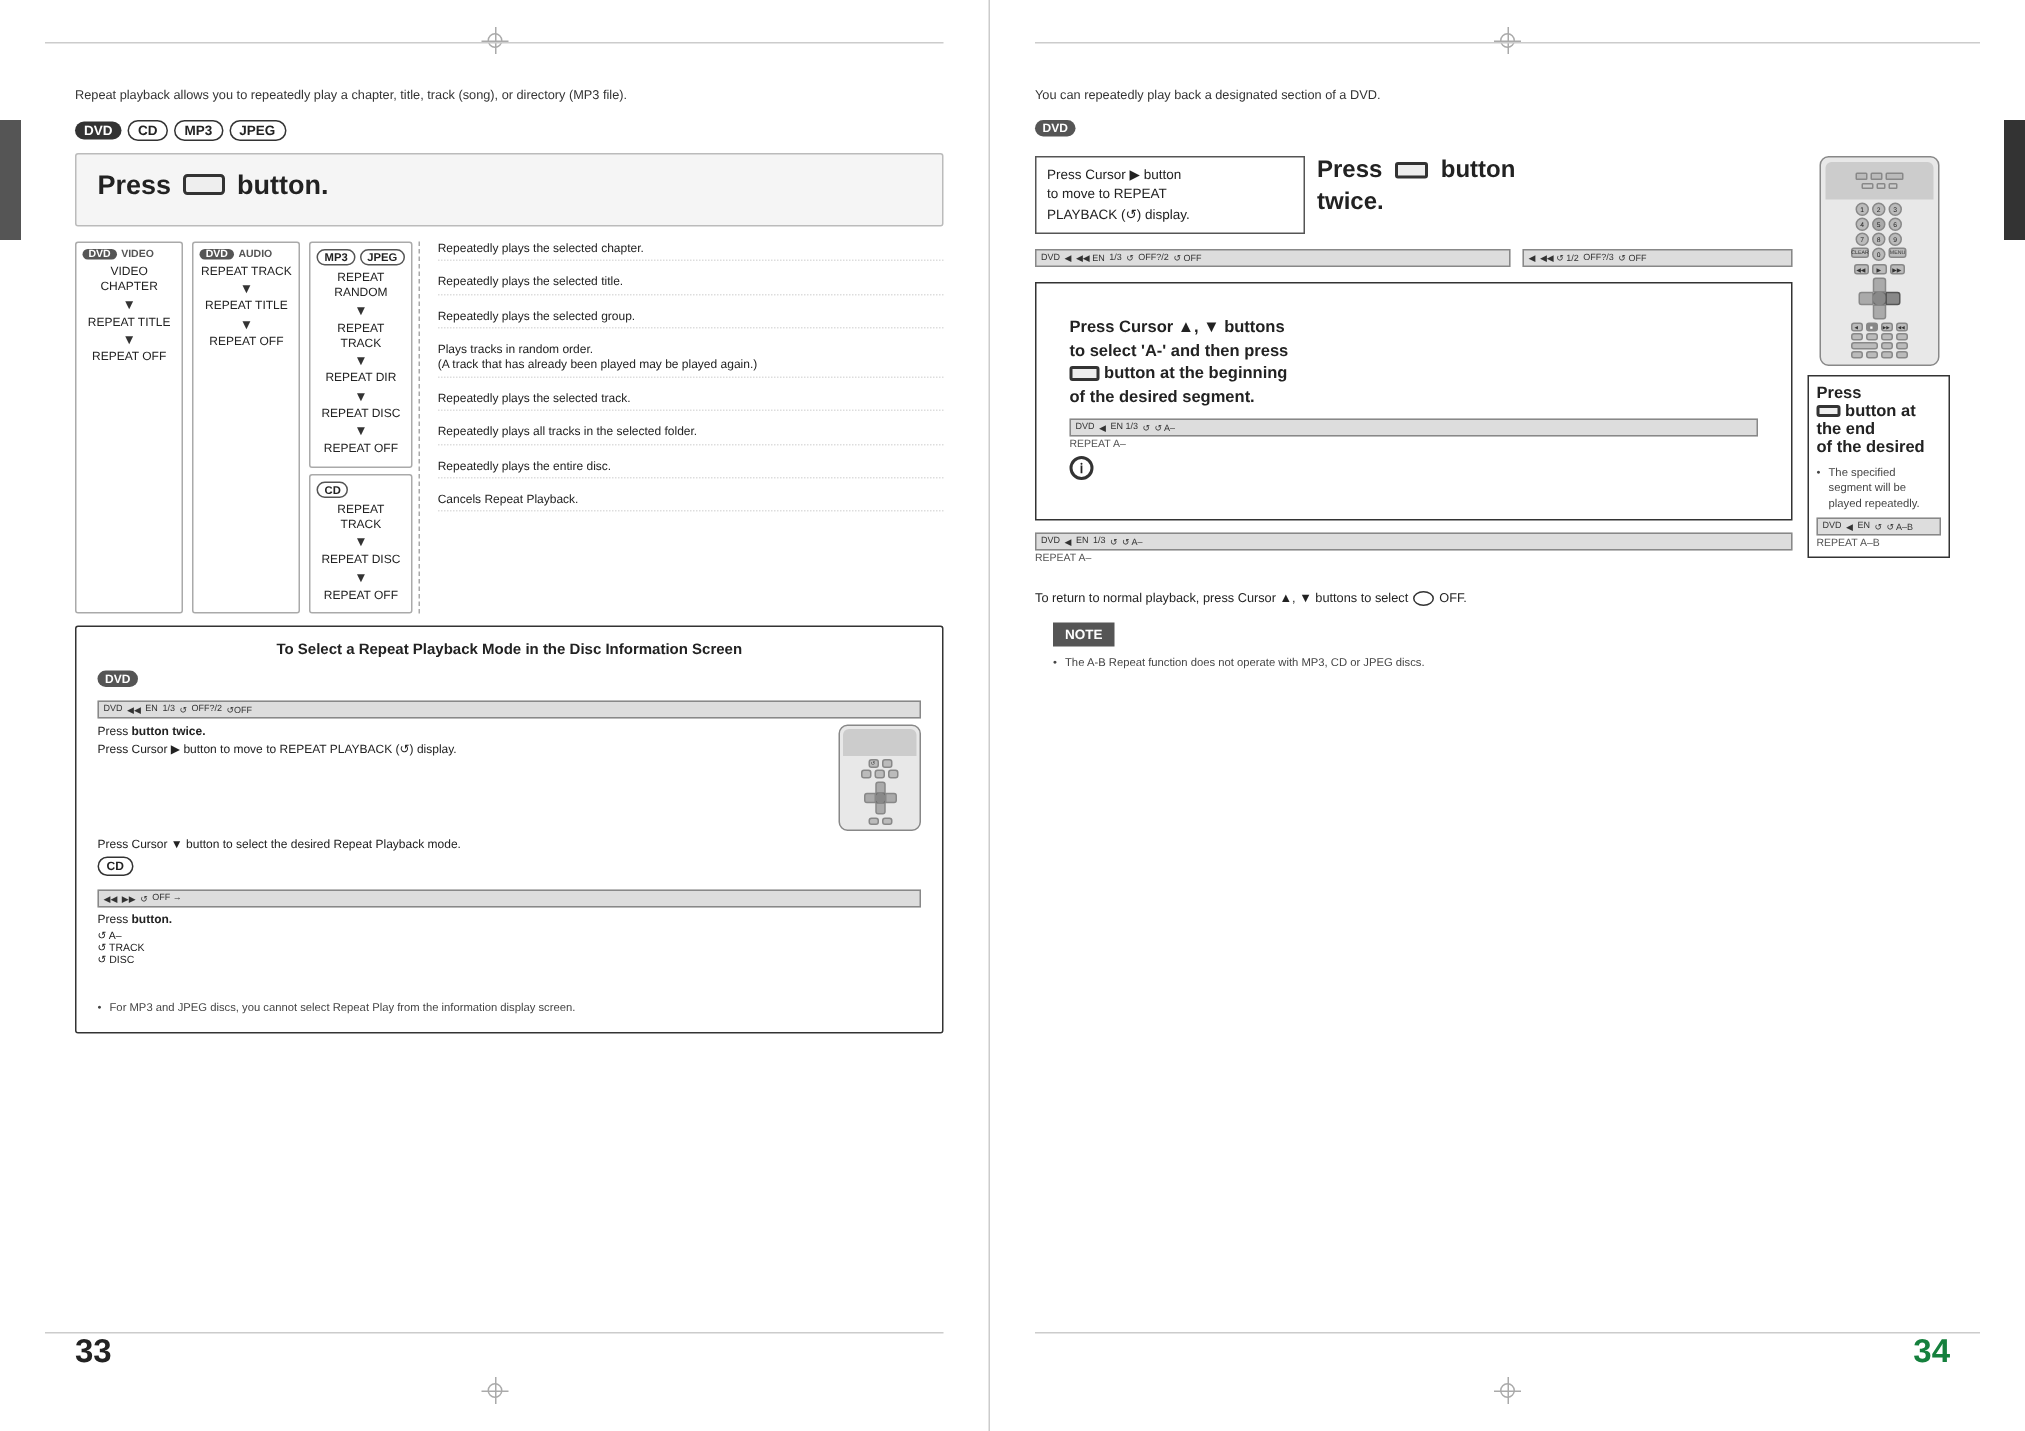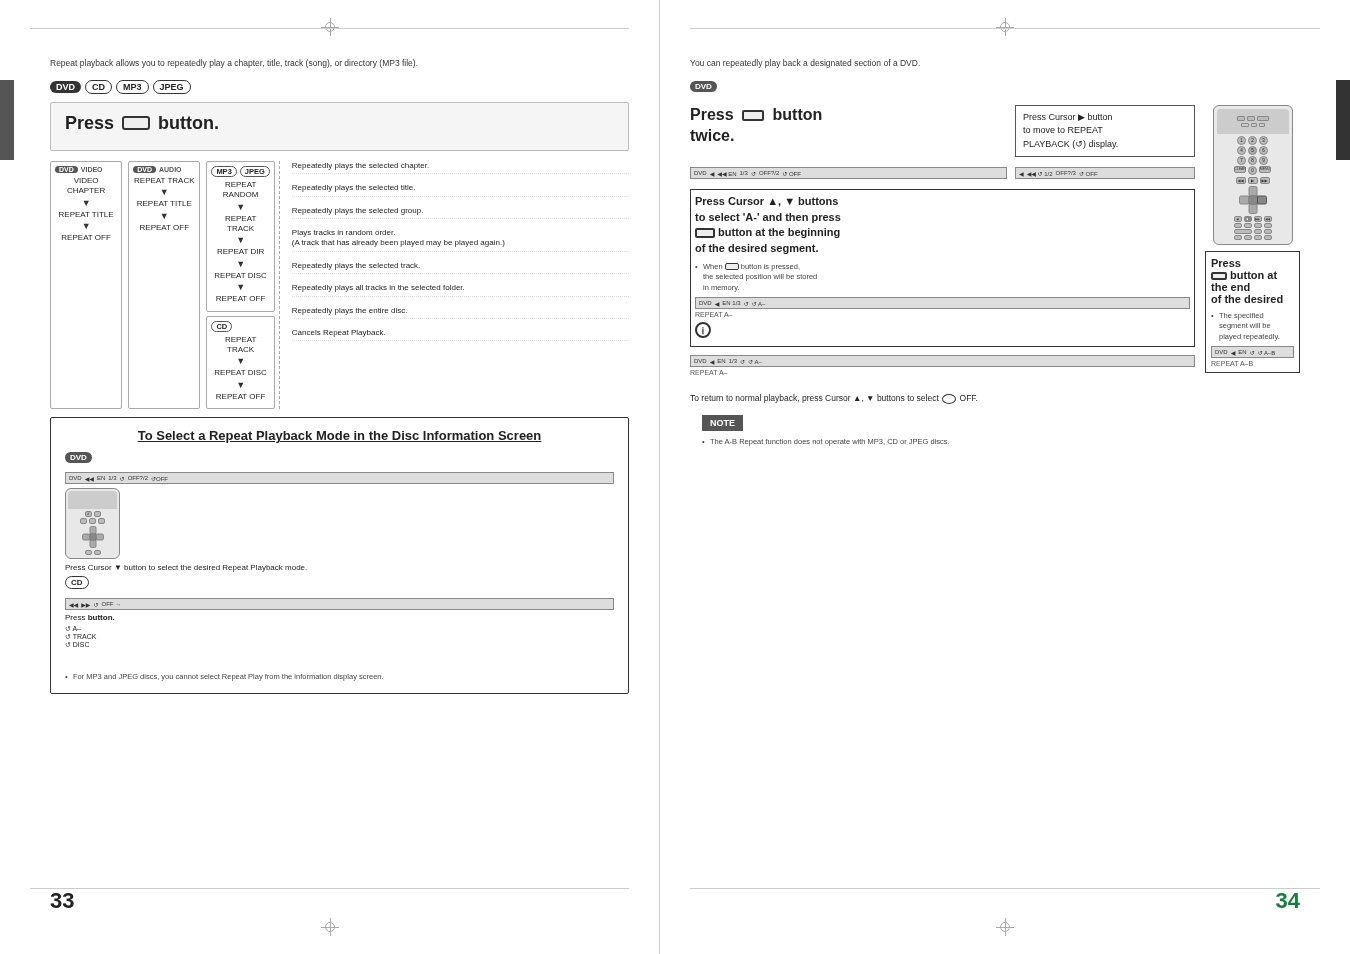--- a/index.html
+++ b/index.html
@@ -166,25 +166,24 @@
 
     
     .info-box {
       border: 1.5px solid #333;
       padding: 10px 14px;
       margin-top: 8px;
       border-radius: 2px;
     }
 
     .info-box-title {
-      font-size: 13px;
+      font-size: 10px;
       font-weight: bold;
       margin-bottom: 8px;
       text-align: center;
-      text-decoration: underline;
     }
 
     .cursor-title {
       font-size: 11px;
       font-weight: bold;
       margin-bottom: 6px;
       line-height: 1.4;
     }
 
     .press-end-title {
@@ -609,20 +608,24 @@
             <span>DVD</span>
               <span>◀◀</span>
               <span>EN</span>
               <span>1/3</span>
               <span>↺</span>
               <span>OFF?/2</span>
               <span>↺OFF</span>
           </div>
 
           <div style="margin: 4px 0; display:flex; align-items:flex-start; gap:6px; font-size:8px;">
+            <div style="flex:1;">
+              <p style="margin-bottom:3px;">Press <strong>button twice.</strong></p>
+              <p style="margin-bottom:3px;">Press Cursor ▶ button to move to REPEAT PLAYBACK (↺) display.</p>
+            </div>
 
             <div style="width:55px;">
               <div class="remote-body" style="width:55px;padding:2px;">
                 <div class="remote-top" style="height:18px;"></div>
                 <div class="remote-row">
                   <div class="r-btn" style="width:7px;height:6px;font-size:3.5px;">↺</div>
                   <div class="r-btn" style="width:7px;height:6px;font-size:3.5px;"></div>
                 </div>
                 <div class="remote-row">
                   <div class="r-btn" style="width:7px;height:6px;"></div>
@@ -695,32 +698,32 @@
 
     <div style="margin-bottom:6px;">
       <span class="dvd-badge-small">DVD</span>
     </div>
 
     <div class="ab-section">
 
       <div class="ab-left">
 
         <div style="display:flex;gap:8px;margin-bottom:8px;">
+          <div style="width:180px;">
+            <div style="font-size:9px;line-height:1.5;border:1.5px solid #555;padding:5px 7px;">
+              Press Cursor ▶ button<br>to move to REPEAT<br>PLAYBACK (↺) display.
+            </div>
+          </div>
           <div style="flex:1;">
             <div style="font-size:16px;font-weight:bold;line-height:1.3;">
               <span>Press</span>
               <span style="display:inline-block;width:22px;height:11px;border:2px solid #333;border-radius:2px;background:#eee;vertical-align:middle;margin:0 4px;"></span>
               <span>button</span>
               <br>
               <span>twice.</span>
-            </div>
-          </div>
-          <div style="width:180px;">
-            <div style="font-size:9px;line-height:1.5;border:1.5px solid #555;padding:5px 7px;">
-              Press Cursor ▶ button<br>to move to REPEAT<br>PLAYBACK (↺) display.
             </div>
           </div>
         </div>
 
         <div style="display:flex;gap:8px;margin-bottom:8px;">
           <div style="flex:1;">
             <div class="small-display">
               <span>DVD</span>
                 <span>◀</span>
                 <span>◀◀ EN</span>
@@ -734,32 +737,27 @@
             <div class="small-display">
               <span>◀</span>
                 <span>◀◀ ↺ 1/2</span>
                 <span>OFF?/3</span>
                 <span>↺ OFF</span>
             </div>
           </div>
         </div>
 
         <div style="display:flex;gap:8px;margin-bottom:8px;">
-          <div style="border:1.5px solid #333;padding:4px;flex:1;">
+          <div style="border:1.5px solid #333;padding:22px;flex:1;">
             <div class="cursor-title">
               Press Cursor ▲, ▼ buttons<br>
               to select 'A-' and then press<br>
               <span style="display:inline-block;width:20px;height:10px;border:2px solid #333;border-radius:2px;background:#eee;vertical-align:middle;"></span>
               button at the beginning<br>
               of the desired segment.
-            </div>
-            <div class="bullet-note">
-              When <span style="display:inline-block;width:14px;height:7px;border:1.5px solid #333;border-radius:2px;background:#eee;vertical-align:middle;"></span> button is pressed,<br>
-              the selected position will be stored<br>
-              in memory.
             </div>
 
             <div style="margin-top:4px;">
               <div class="small-display" style="margin-bottom:2px;">
                 <span>DVD</span>
                   <span>◀</span>
                   <span>EN 1/3</span>
                   <span>↺</span>
                   <span>↺ A–</span>
               </div>

